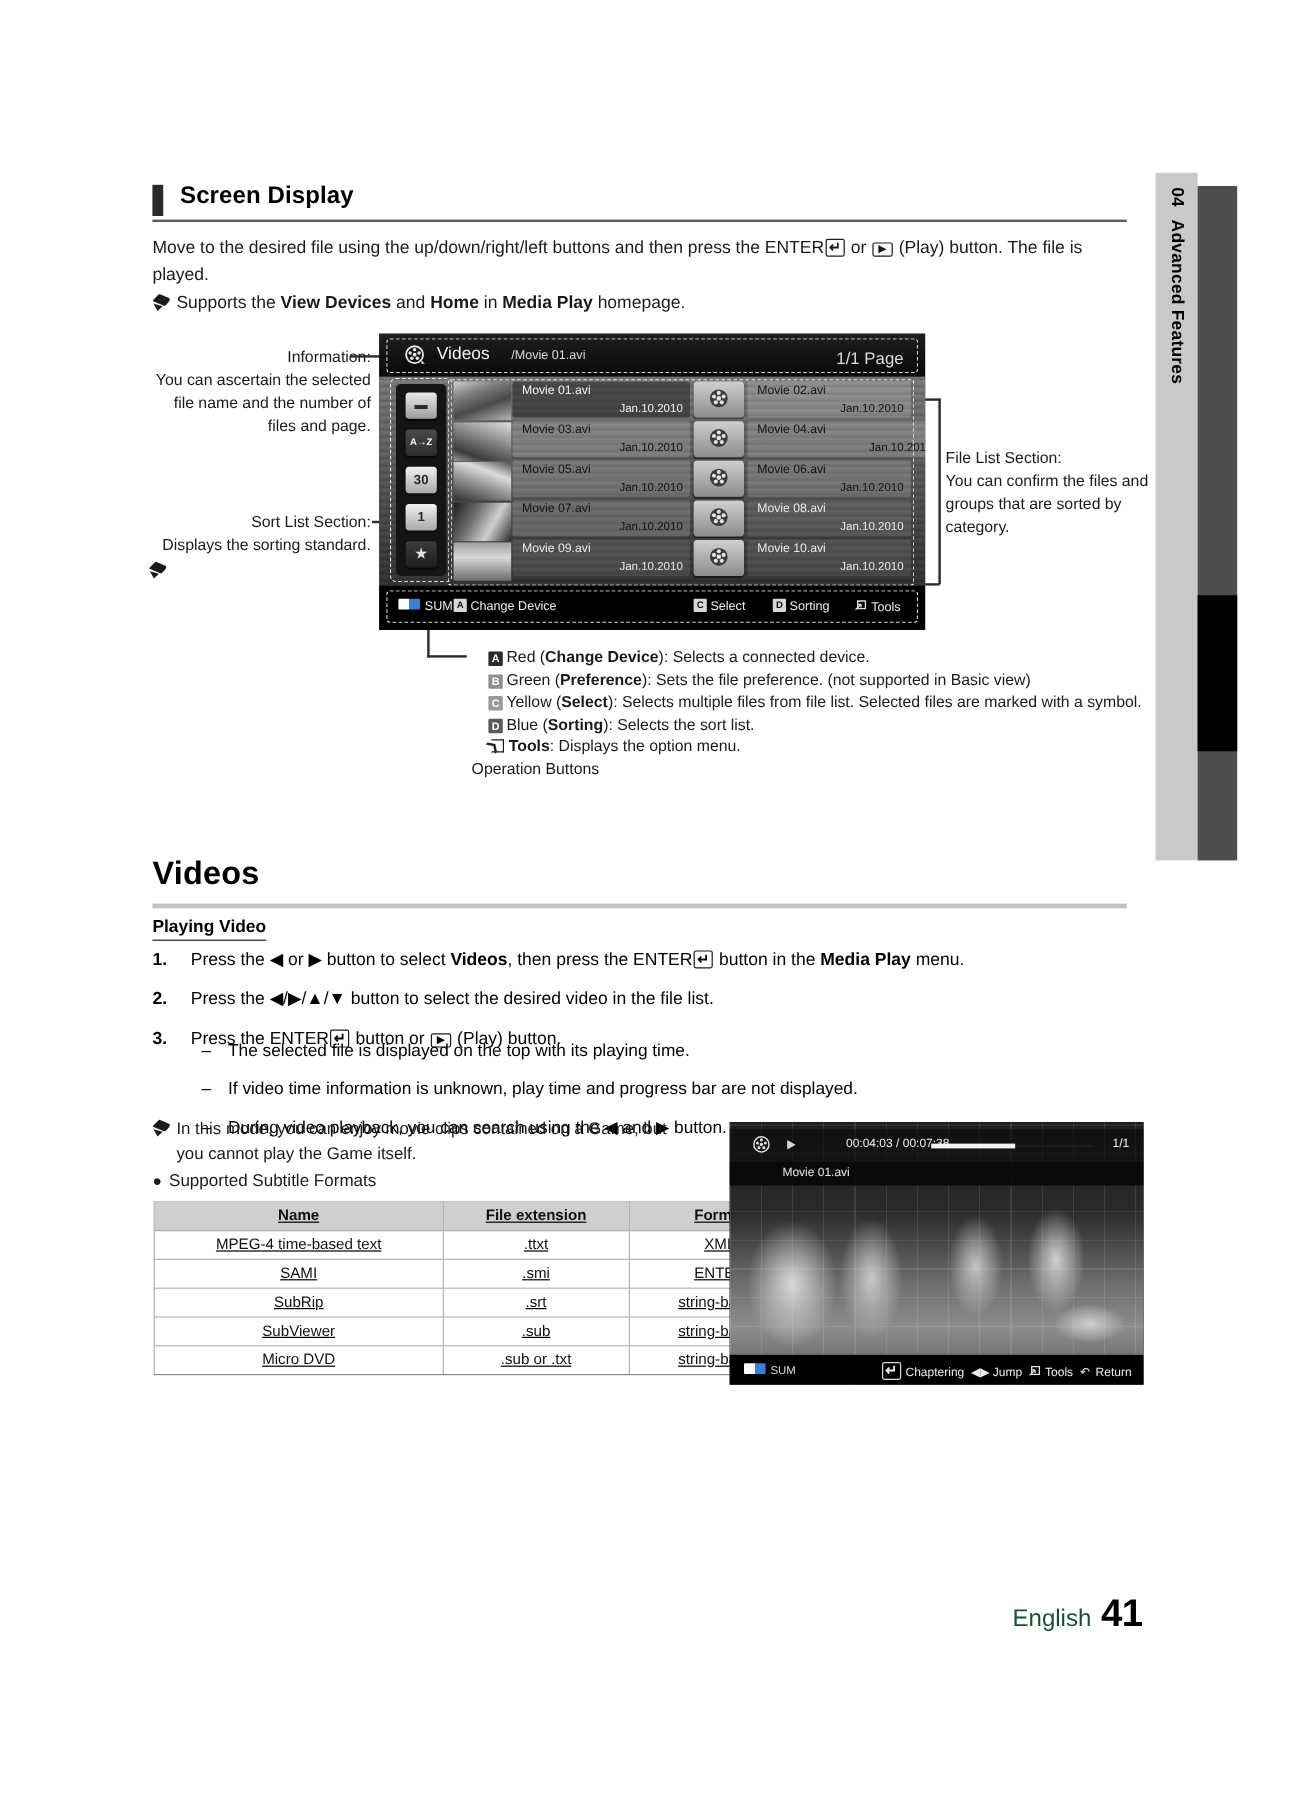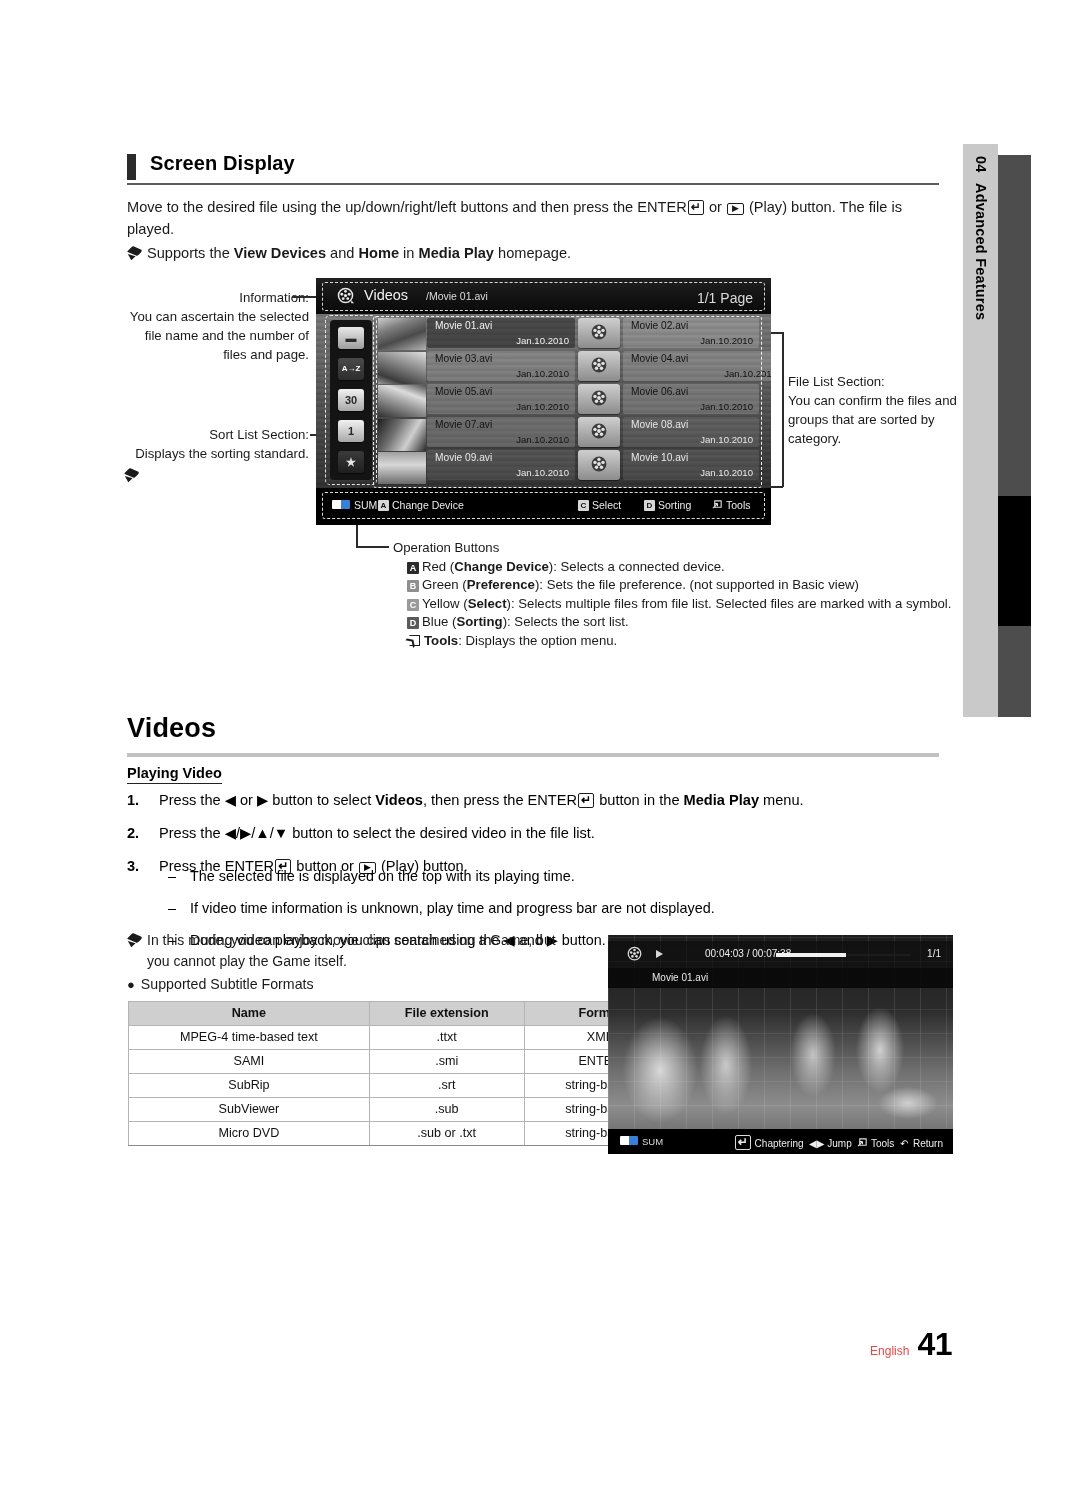--- a/index.html
+++ b/index.html
@@ -403,20 +403,21 @@
   
   .lead { position:absolute; background:#2b2b2b; }
 
   
   #subtable {
     position: absolute;
     left: 128px; top: 1001px;
     width: 548px;
     border-collapse: collapse;
     font-size: 12.6px;
+    text-decoration: underline;
   }
   #subtable th, #subtable td {
     border: 1px solid #b4b4b4;
     text-align: center;
     padding: 4px 2px 5px 2px;
     color: #111;
   }
   #subtable th {
     background: #cfcfcf;
     font-weight: bold;
@@ -504,21 +505,21 @@
     margin-right:2px;
   }
 
   
   #footer {
     position: absolute;
     right: 128px; top: 1326px;
     text-align: right;
     white-space: nowrap;
   }
-  #footer .lang { font-size: 12px; color:#ef4444; }
+  #footer .lang { font-size: 20px; color:#14532d; }
   #footer .pn { font-size: 32px; font-weight: bold; margin-left: 8px; letter-spacing:-.5px; }
 </style>
 </head>
 <body>
 
 <div class="page">
 
   <div id="side-tab">
     <div class="tab-light"></div>
     <div class="tab-dark"></div>
@@ -744,38 +745,38 @@
         </svg><span>Tools</span>
       </div>
       <div class="dash"></div>
     </div>
   </div>
 
   <div class="lead" style="left:356px; top:525px; width:1.6px; height:23px;"></div>
   <div class="lead" style="left:356px; top:546px; width:33px; height:1.6px;"></div>
 
   <div class="para" style="left:393px; top:539px; width:560px; font-size:13.2px; line-height:18.5px;">
-    <div>Operation Buttons</div>
     <div style="padding-left:14px;">
       <div>
         <span class="cbadge">A</span><span>Red</span> (<b>Change Device</b>)<span>: Selects a connected device.</span>
       </div>
       <div>
         <span class="cbadge b">B</span><span>Green</span> (<b>Preference</b>)<span>: Sets the file preference. (not supported in Basic view)</span>
       </div>
       <div>
         <span class="cbadge c">C</span><span>Yellow</span> (<b>Select</b>)<span>: Selects multiple files from file list. Selected files are marked with a symbol.</span>
       </div>
       <div>
         <span class="cbadge d">D</span><span>Blue</span> (<b>Sorting</b>)<span>: Selects the sort list.</span>
       </div>
       <div>
         <span class="tools-ico"></span><b>Tools</b><span>: Displays the option menu.</span>
       </div>
     </div>
+    <div>Operation Buttons</div>
   </div>
 
 
   <div class="h1blk" style="top:713px;">
     <div class="ttl">Videos</div>
     <div class="rule"></div>
   </div>
 
   <div class="h3" style="left:127px; top:765px;">Playing Video</div>
 

